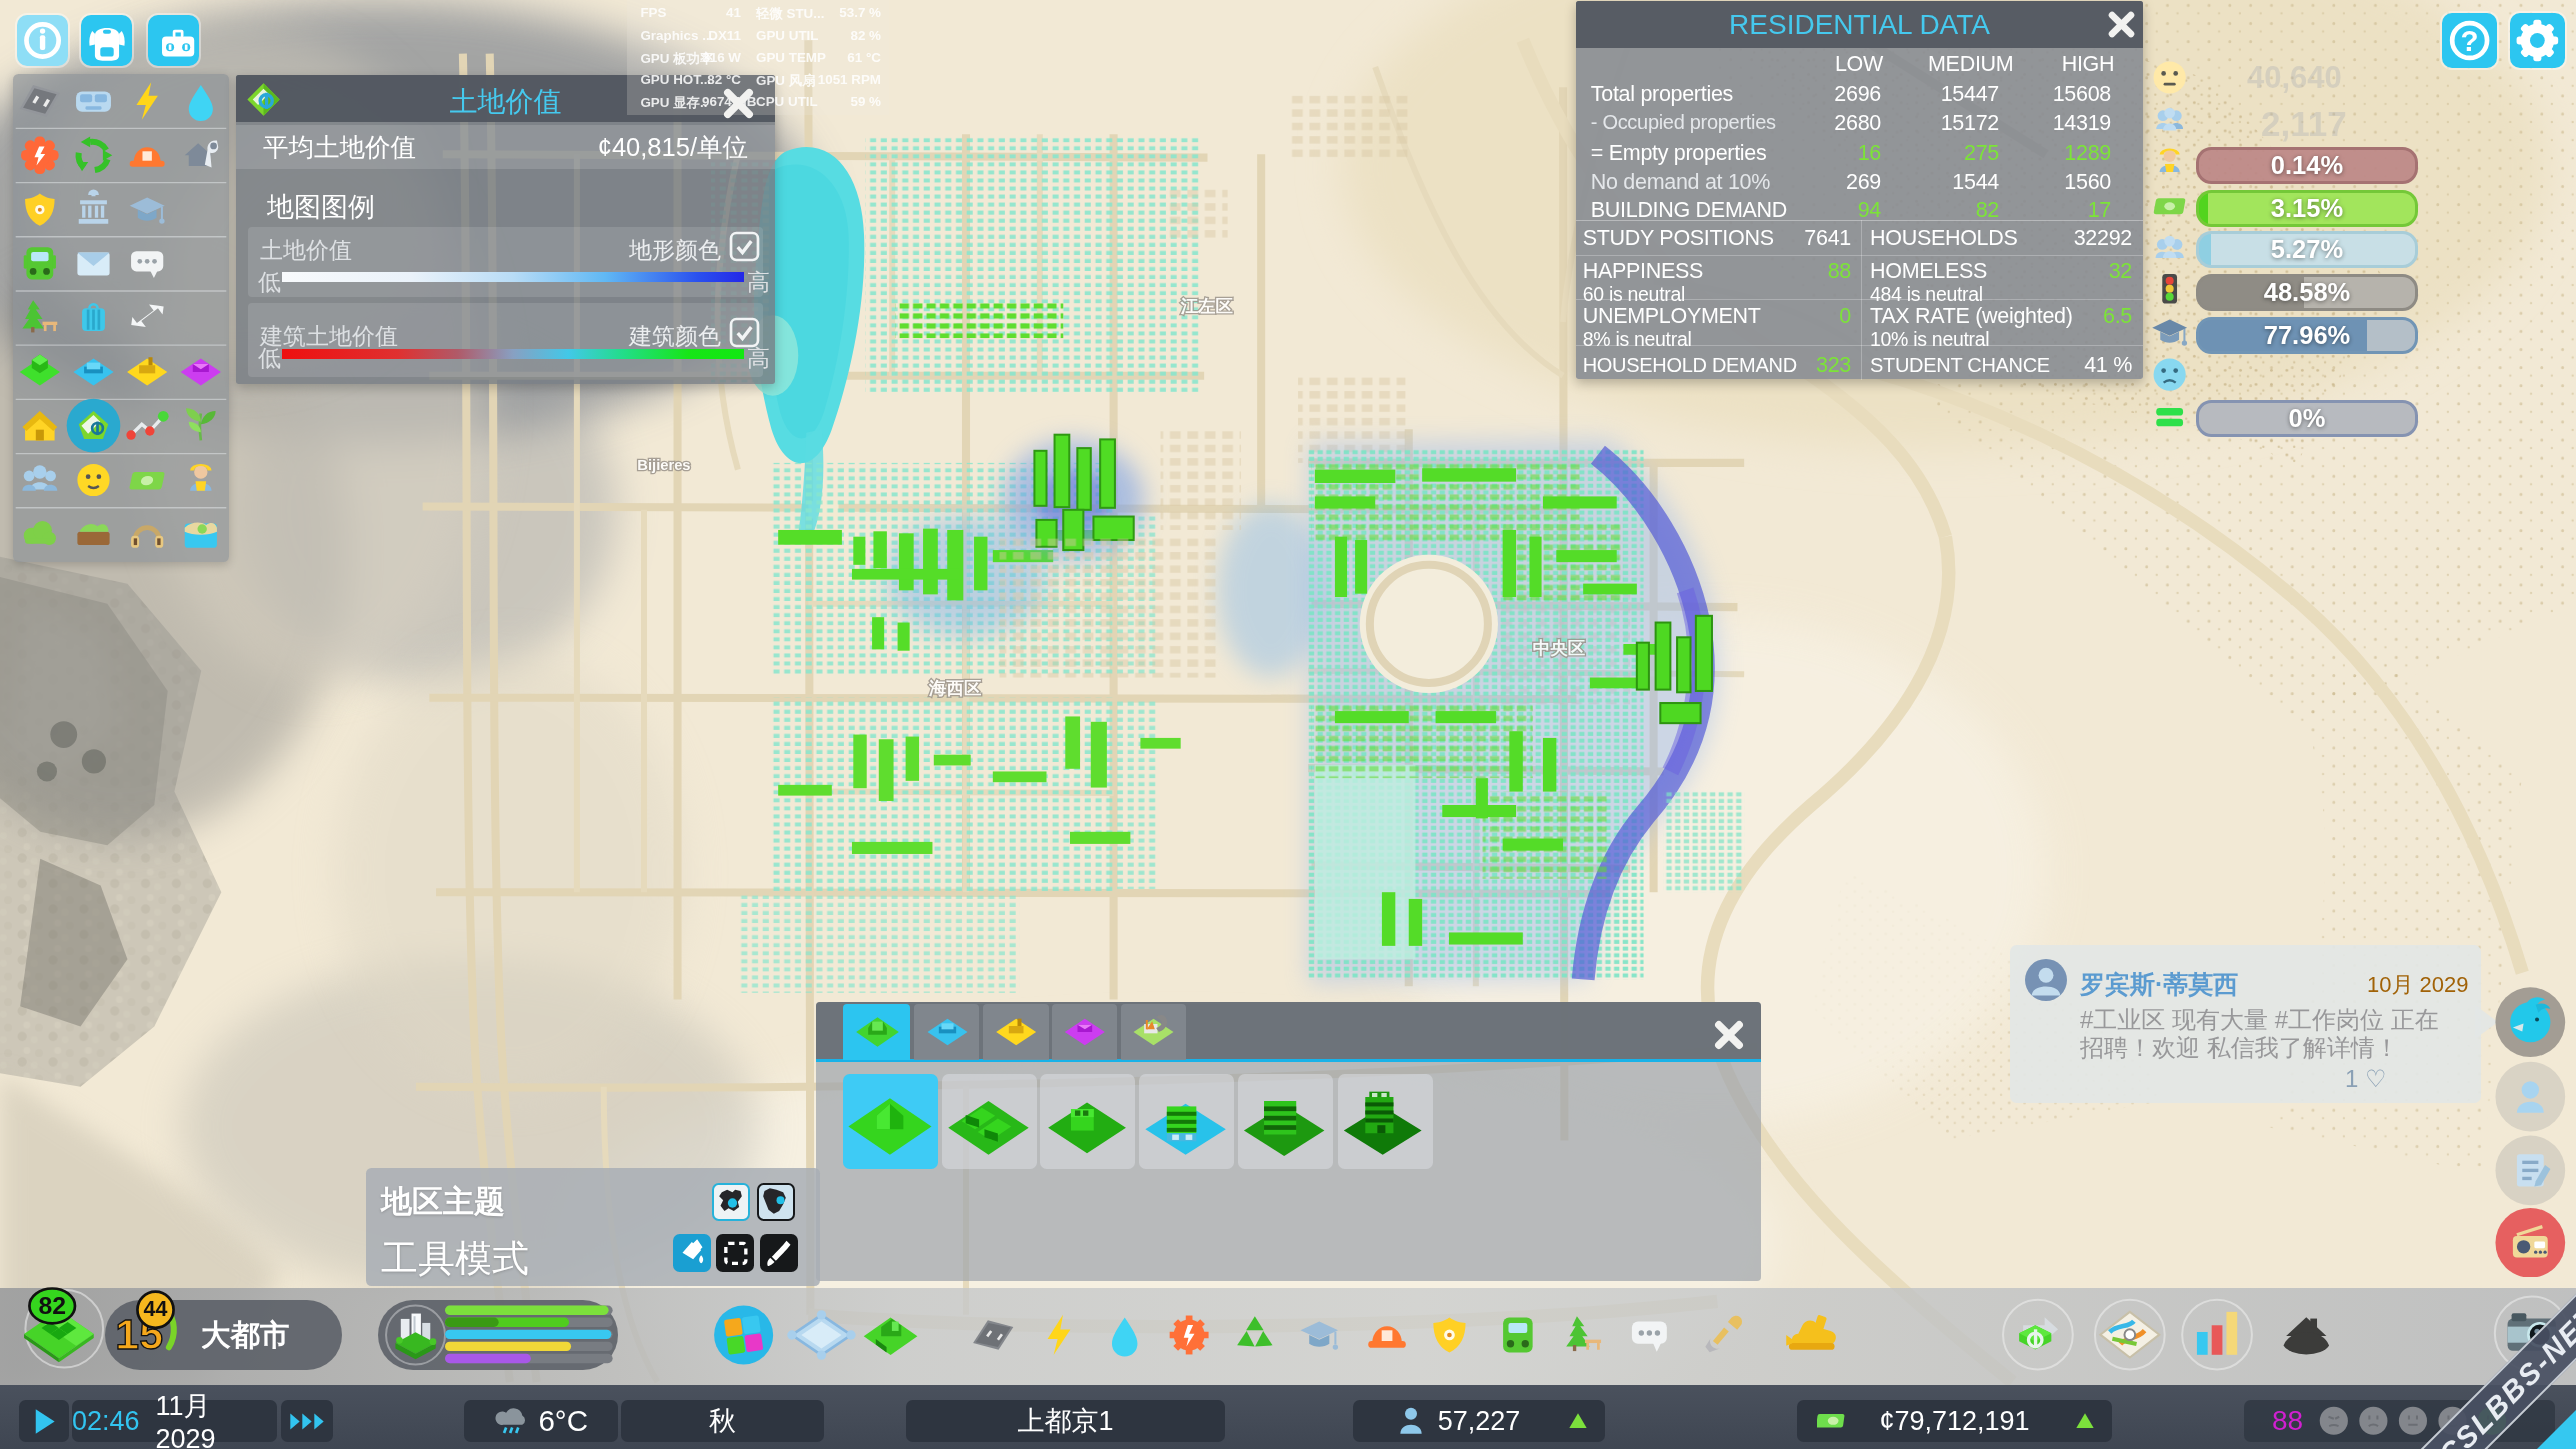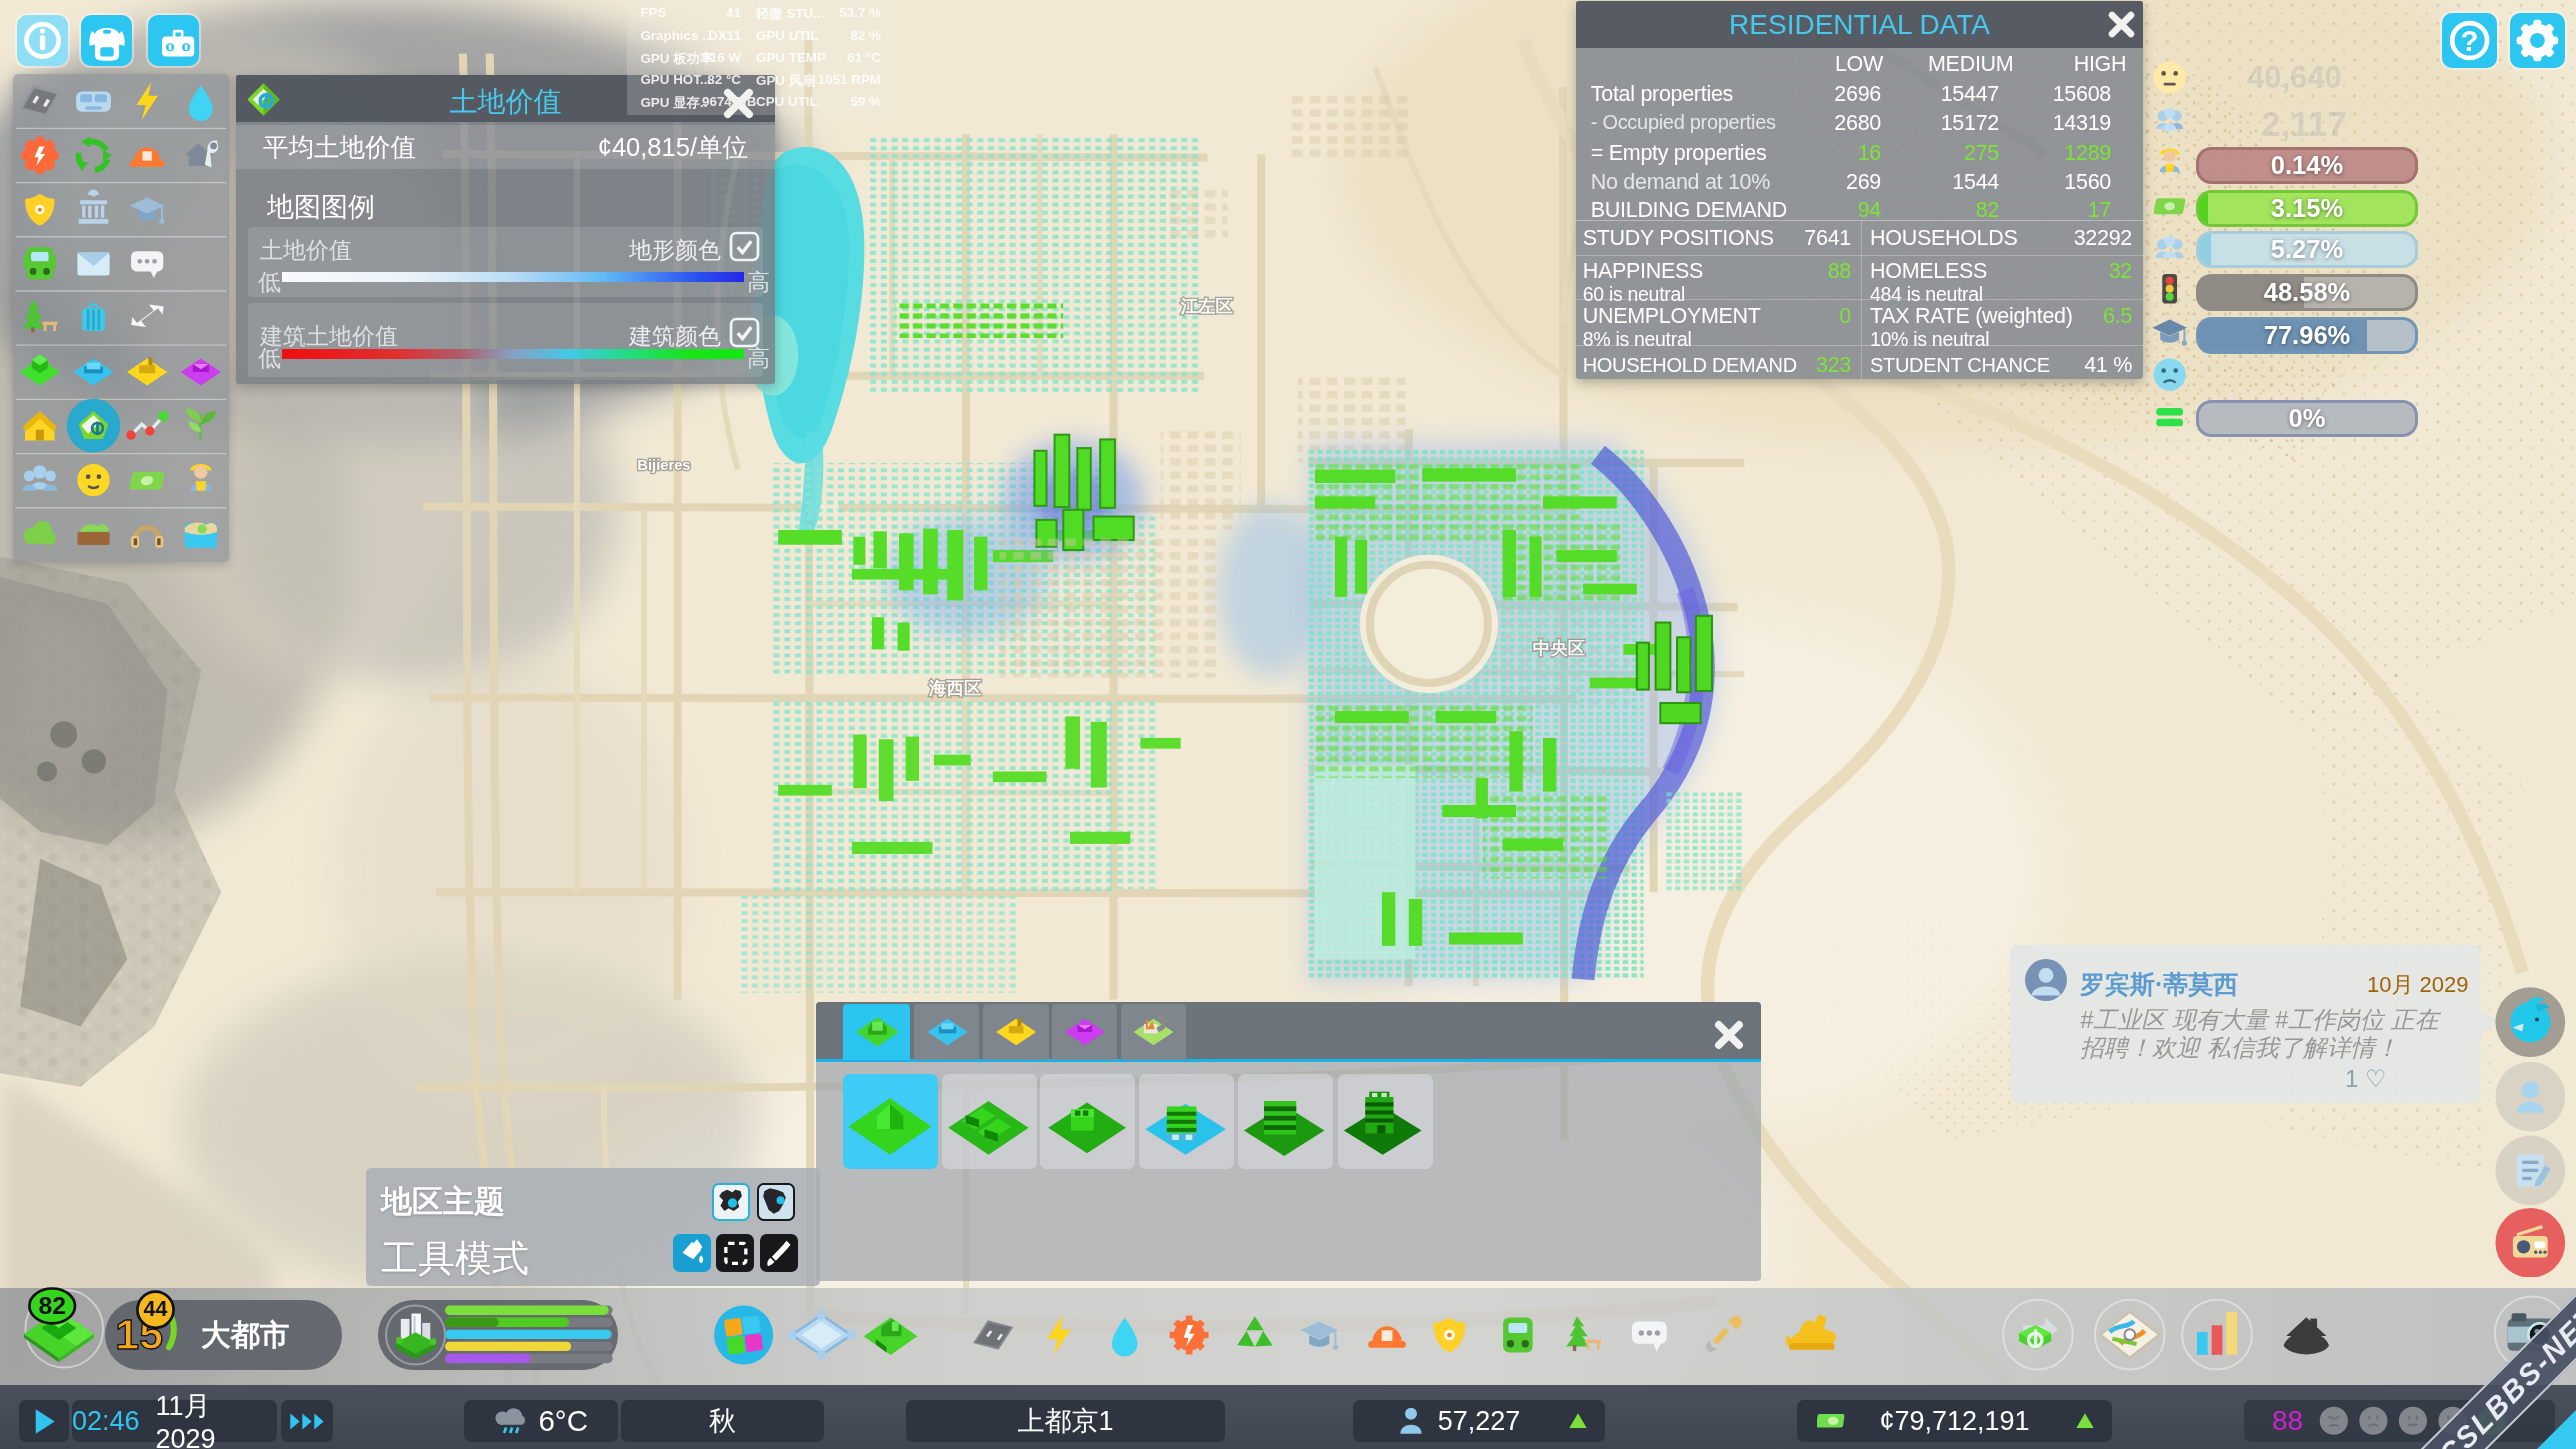--- a/index.html
+++ b/index.html
@@ -562,21 +562,21 @@
 <div class="abs ttl" style="left:1576px;top:9.4px;width:567px;text-align:center;font-size:28px;">RESIDENTIAL DATA</div>
 <svg class="abs" style="left:2106px;top:9.4px" width="31" height="31" viewBox="0 0 46 46">
       <g stroke="#f2f2f0" stroke-width="10" stroke-linecap="round">
         <line x1="9" y1="9" x2="37" y2="37"></line>
         <line x1="37" y1="9" x2="9" y2="37"></line>
       </g>
     </svg>
 <div class="abs" id="resbody" style="left:1576px;top:48px;width:567px;height:331px;color:#fff;font-size:21.5px;letter-spacing:-0.3px;">
  <div style="position:absolute;left:236px;top:4px;width:94px;text-align:center;">LOW</div>
  <div style="position:absolute;left:352px;top:4px;width:94px;">MEDIUM</div>
- <div style="position:absolute;left:477px;top:4px;width:94px;text-align:center;">HIGH</div>
+ <div style="position:absolute;left:465px;top:4px;width:94px;text-align:center;">HIGH</div>
  <div style="position:absolute;left:14.8px;top:34px;">Total properties</div>
  <div style="position:absolute;left:211px;top:34px;width:94px;text-align:right;">2696</div>
  <div style="position:absolute;left:329px;top:34px;width:94px;text-align:right;">15447</div>
  <div style="position:absolute;left:441px;top:34px;width:94px;text-align:right;">15608</div>
  <div style="position:absolute;left:14.8px;top:63px;color:#e4e7ea;font-size:20px;">- Occupied properties</div>
  <div style="position:absolute;left:211px;top:63px;width:94px;text-align:right;">2680</div>
  <div style="position:absolute;left:329px;top:63px;width:94px;text-align:right;">15172</div>
  <div style="position:absolute;left:441px;top:63px;width:94px;text-align:right;">14319</div>
  <div style="position:absolute;left:14.8px;top:93px;">= Empty properties</div>
  <div class="grn" style="position:absolute;left:211px;top:93px;width:94px;text-align:right;">16</div>
@@ -708,21 +708,21 @@
 
 <div class="abs" style="left:2010px;top:945px;width:471px;height:158px;background:rgba(226,231,229,.9);border-radius:6.7px;"></div>
 <div class="abs" style="left:2475px;top:1005px;width:0;height:0;border-top:17.4px solid transparent;border-bottom:17.4px solid transparent;border-left:23px solid rgba(226,231,229,.9);"></div>
 <svg class="abs" style="left:2025px;top:959px" width="42" height="42" viewBox="0 0 62 62">
  <circle cx="31" cy="31" r="31" fill="#7792b4"></circle>
  <circle cx="31" cy="24" r="11" fill="#c3dcee"></circle>
       <path d="M10 54 C10 36 52 36 52 54 Z" fill="#c3dcee"></path>
 </svg>
 <div class="abs" style="left:2080px;top:968px;font-size:25px;font-weight:bold;color:#5b9bd0;">罗宾斯·蒂莫西</div>
 <div class="abs" style="left:2367px;top:970px;font-size:22px;color:#a16207;text-align:right;">10月 2029</div>
-<div class="abs" style="left:2080px;top:1006px;width:382px;font-size:24px;line-height:28px;color:#98989a;font-style:italic;">#工业区 现有大量 #工作岗位 正在招聘！欢迎 私信我了解详情！</div>
+<div class="abs" style="left:2080px;top:1006px;width:382px;font-size:24px;line-height:28px;color:#98989a;">#工业区 现有大量 #工作岗位 正在招聘！欢迎 私信我了解详情！</div>
 <div class="abs" style="left:2345px;top:1065px;font-size:24px;color:#8aa0b5;">1 ♡</div>
 
 <svg class="abs" style="left:2490px;top:982px" width="86" height="295" viewBox="0 0 128 440">
  <circle cx="60" cy="60" r="52" fill="#a39d94"></circle>
  <g transform="translate(60,60)">
         <circle r="30" fill="#22c8ea"></circle>
         <path d="M-6 -28 C0 -38 12 -40 22 -34 C14 -32 10 -28 8 -22 Z" fill="#22c8ea"></path>
         <path d="M8 -26 C16 -30 26 -28 30 -20 C22 -22 16 -20 12 -14 Z" fill="#1cb8dc"></path>
         <circle cx="10" cy="-4" r="3" fill="#0a4a5a"></circle>
         <path d="M-26 8 L-10 2 L-12 14 Z" fill="#d8e8ea"></path>

